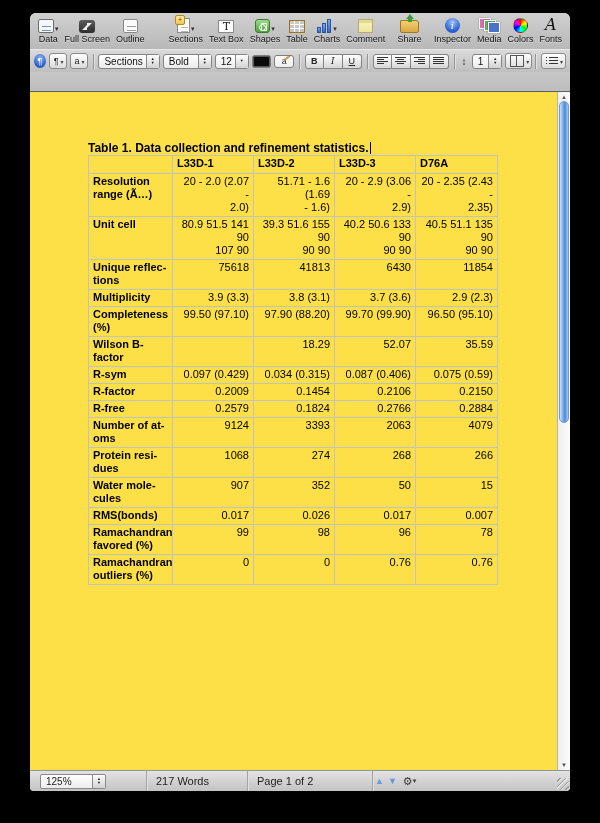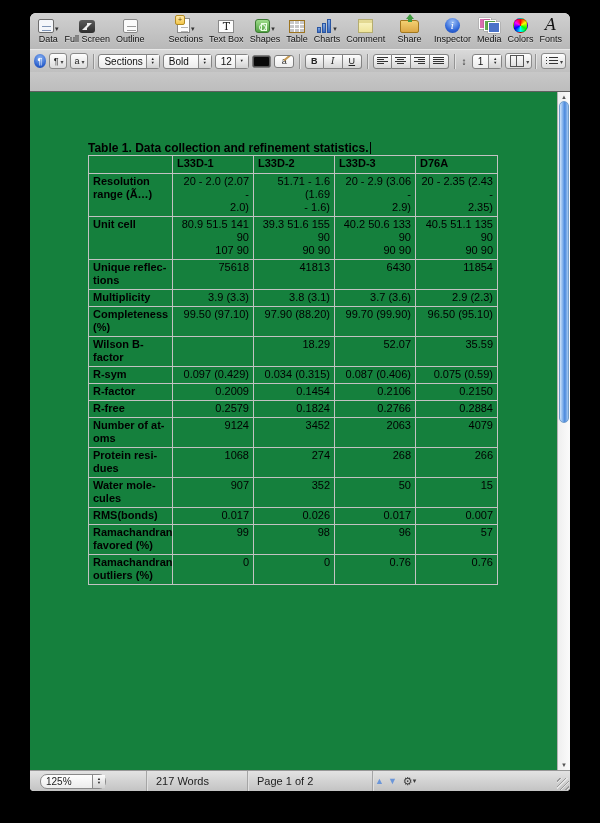--- a/index.html
+++ b/index.html
@@ -83,40 +83,40 @@
   .al.right .w1{width:11px}.al.right .w2{width:7px}
   .al.just .w1,.al.just .w2{width:11px}
   .lh-icon{font-size:10px;color:#222;width:11px;text-align:center;}
   .ic-cols{width:12px;height:10px;border:1px solid #555;background-image:linear-gradient(to right,transparent 0 5px,#555 5px 6px,transparent 6px 100%);}
   .ic-list{width:12px;height:10px;background-image:repeating-linear-gradient(to bottom,#333 0 1px,transparent 1px 3px);background-size:9px 9px;background-position:3px 1px;background-repeat:no-repeat;position:relative;}
   .ic-list:before{content:"";position:absolute;left:0;top:1px;width:1px;height:7px;background-image:repeating-linear-gradient(to bottom,#333 0 1px,transparent 1px 3px);}
   .push-right{margin-left:auto;}
 
   
   .content{position:absolute;top:79px;bottom:21px;left:0;right:0;background:#fff;}
-  .page{position:absolute;left:0;top:0;right:13px;bottom:0;background:#15803d;cursor:text;}
+  .page{position:absolute;left:0;top:0;right:13px;bottom:0;background:#fde047;cursor:text;}
   .doc-title{position:absolute;left:58px;top:49px;font-size:12px;font-weight:bold;color:#000;white-space:nowrap;}
   .caret-bar{display:inline-block;width:1px;height:12px;background:#000;vertical-align:-2px;margin-left:1px;}
 
   table.stats{position:absolute;left:58px;top:63px;border-collapse:collapse;table-layout:fixed;width:409px;font-size:11px;color:#000;}
   table.stats th,table.stats td{border:1px solid #c2c2c2;padding:1px 4px 2px 4px;vertical-align:top;line-height:13px;box-sizing:border-box;}
   table.stats thead th{text-align:left;font-weight:bold;height:18px;margin-top:11px;}
   table.stats tbody th{text-align:left;font-weight:bold;white-space:pre-line;}
   table.stats td{text-align:right;white-space:pre-line;}
   .squiggle{text-decoration-style:dotted;text-decoration-color:#e03c31;text-decoration-thickness:1px;text-underline-offset:2px;}
 
   
   .vscroll{position:absolute;right:0;top:0;bottom:0;width:13px;background:linear-gradient(90deg,#efefef,#fbfbfb);border-left:1px solid #b2b2b2;box-sizing:border-box;}
   .sb-arrow{position:absolute;left:0;right:0;height:10px;text-align:center;font-size:6px;color:#555;line-height:10px;}
   .sb-arrow.up{top:0;} .sb-arrow.down{bottom:0;}
   .sb-thumb{position:absolute;left:1px;right:1px;top:9px;height:322px;border-radius:6px;border:1px solid #6f9ccb;background:linear-gradient(90deg,#cfe3f9 0%,#7fb0ec 35%,#4a88dc 60%,#a5c9f2 100%);box-sizing:border-box;}
 
   
   .statusbar{position:absolute;left:0;right:0;bottom:0;height:21px;background:linear-gradient(#e3e3e3,#c3c3c3);border-top:1px solid #979797;display:flex;align-items:center;font-size:11px;color:#222;box-sizing:border-box;}
-  .zoom-combo{margin-left:10px;height:15px;border:1px solid #8a8a8a;border-radius:7px;background:linear-gradient(#fff,#ececec);display:flex;align-items:center;width:66px;box-sizing:border-box;}
+  .zoom-combo{margin-left:10px;height:15px;border:1px solid #8a8a8a;border-radius:2px;background:linear-gradient(#fff,#ececec);display:flex;align-items:center;width:66px;box-sizing:border-box;}
   .zoom-combo .ctext{flex:1;padding-left:5px;font-size:10px;}
   .sb-sep{width:1px;align-self:stretch;background:#a5a5a5;box-shadow:1px 0 0 #e0e0e0;}
   .sb-cell{padding:0 9px;white-space:nowrap;}
   .sb-cell.words{width:82px;}
   .sb-cell.pages{width:106px;}
   .nav-tri{color:#6b96d9;font-size:9px;padding:0 2px;}
   .gear{font-size:11px;color:#3c3c3c;padding-left:4px;}
   .gear-caret{font-size:7px;color:#3c3c3c;}
   .grip{position:absolute;right:1px;bottom:1px;width:12px;height:12px;background:repeating-linear-gradient(135deg,transparent 0 2px,#9a9a9a 2px 3px,#e6e6e6 3px 4px);}
 </style>
@@ -418,21 +418,21 @@
               <th><span>R-free</span></th>
               <td>0.2579</td>
               <td>0.1824</td>
               <td>0.2766</td>
               <td>0.2884</td>
             </tr>
             <tr>
               <th><span>Number of at-
 oms</span></th>
               <td>9124</td>
-              <td>3452</td>
+              <td>3393</td>
               <td>2063</td>
               <td>4079</td>
             </tr>
             <tr>
               <th><span>Protein resi-
 dues</span></th>
               <td>1068</td>
               <td>274</td>
               <td>268</td>
               <td>266</td>
@@ -451,21 +451,21 @@
               <td>0.026</td>
               <td>0.017</td>
               <td>0.007</td>
             </tr>
             <tr>
               <th><span class="squiggle">Ramachandran
 favored (%)</span></th>
               <td>99</td>
               <td>98</td>
               <td>96</td>
-              <td>57</td>
+              <td>78</td>
             </tr>
             <tr>
               <th><span class="squiggle">Ramachandran
 outliers (%)</span></th>
               <td>0</td>
               <td>0</td>
               <td>0.76</td>
               <td>0.76</td>
             </tr>
           </tbody>

